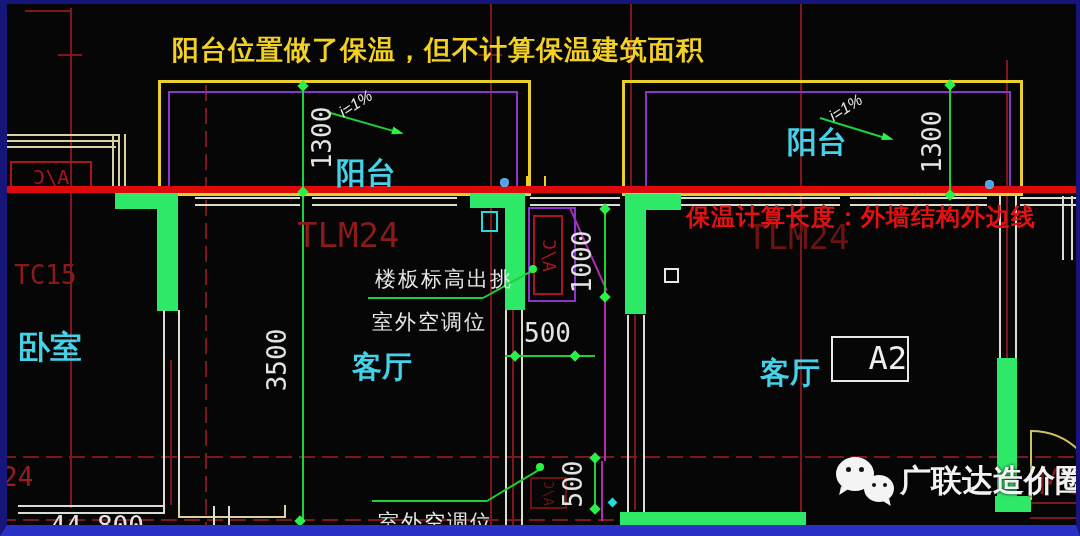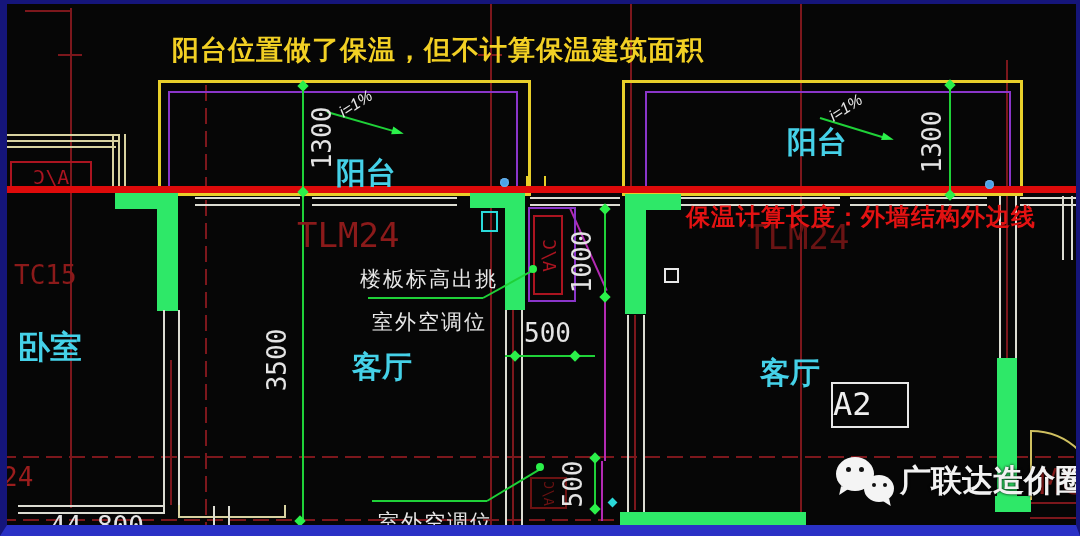--- a/index.html
+++ b/index.html
@@ -173,33 +173,33 @@
   <div class="abs t cyanlbl z7" style="left:18px;top:318px;font-size:32px;">卧室</div>
   <div class="abs t cyanlbl z7" style="left:352px;top:338px;font-size:30px;">客厅</div>
   <div class="abs t cyanlbl z7" style="left:760px;top:344px;font-size:30px;">客厅</div>
 
   <div class="abs t cad redlbl z7" style="left:14px;top:262px;font-size:26px;">TC15</div>
   <div class="abs t cad redlbl z7" style="left:297px;top:218px;font-size:34px;">TLM24</div>
   <div class="abs t cad z7" style="left:747px;top:220px;font-size:34px;color:#6a1414;">TLM24</div>
   <div class="abs t cad z7" style="left:1039px;top:463px;font-size:36px;color:#8b1a1a;">MC</div>
   <div class="abs t cad z7" style="left:2px;top:464px;font-size:26px;color:#9b1d1d;">24</div>
 
-  <div class="abs z7" style="left:831px;top:336px;width:74px;height:42px;border:2px solid #e8e8e8;display:flex;align-items:center;justify-content:flex-start;margin-top:46px;">
+  <div class="abs z7" style="left:831px;top:336px;width:74px;height:42px;border:2px solid #e8e8e8;display:flex;align-items:center;justify-content:flex-end;">
     <span class="t cad" style="font-size:32px;color:#efefef;">A2</span>
   </div>
 
   <div class="abs t cad dim vdim z7" style="left:280px;top:125px;">1300</div>
   <div class="abs t cad dim vdim z7" style="left:890px;top:129px;">1300</div>
   <div class="abs t cad dim vdim z7" style="left:235px;top:347px;">3500</div>
   <div class="abs t cad dim vdim z7" style="left:540px;top:249px;">1000</div>
   <div class="abs t cad dim z7" style="left:524px;top:320px;">500</div>
   <div class="abs t cad dim vdim z7" style="left:531px;top:471px;">500</div>
   <div class="abs t cad dim z7" style="left:50px;top:513px;">44.800</div>
 
-  <div class="abs t ann z7" style="left:360px;top:268px;">楼板标高出挑</div>
+  <div class="abs t ann z7" style="left:375px;top:268px;">楼板标高出挑</div>
   <div class="abs t ann z7" style="left:372px;top:311px;">室外空调位</div>
   <div class="abs t ann z7" style="left:378px;top:511px;">室外空调位</div>
 
   <div class="abs z9" style="left:834px;top:455px;display:flex;align-items:center;">
     <div style="position:relative;width:60px;height:52px;">
       <div style="position:absolute;left:2px;top:2px;width:38px;height:34px;background:#f4f4f4;border-radius:50%;"></div>
       <div style="position:absolute;left:6px;top:32px;width:0;height:0;border-top:9px solid #f4f4f4;border-right:9px solid transparent;transform:rotate(12deg);"></div>
       <div style="position:absolute;left:12px;top:12px;width:5px;height:5px;background:#111;border-radius:50%;"></div>
       <div style="position:absolute;left:25px;top:12px;width:5px;height:5px;background:#111;border-radius:50%;"></div>
       <div style="position:absolute;left:30px;top:20px;width:30px;height:27px;background:#f4f4f4;border-radius:50%;"></div>

